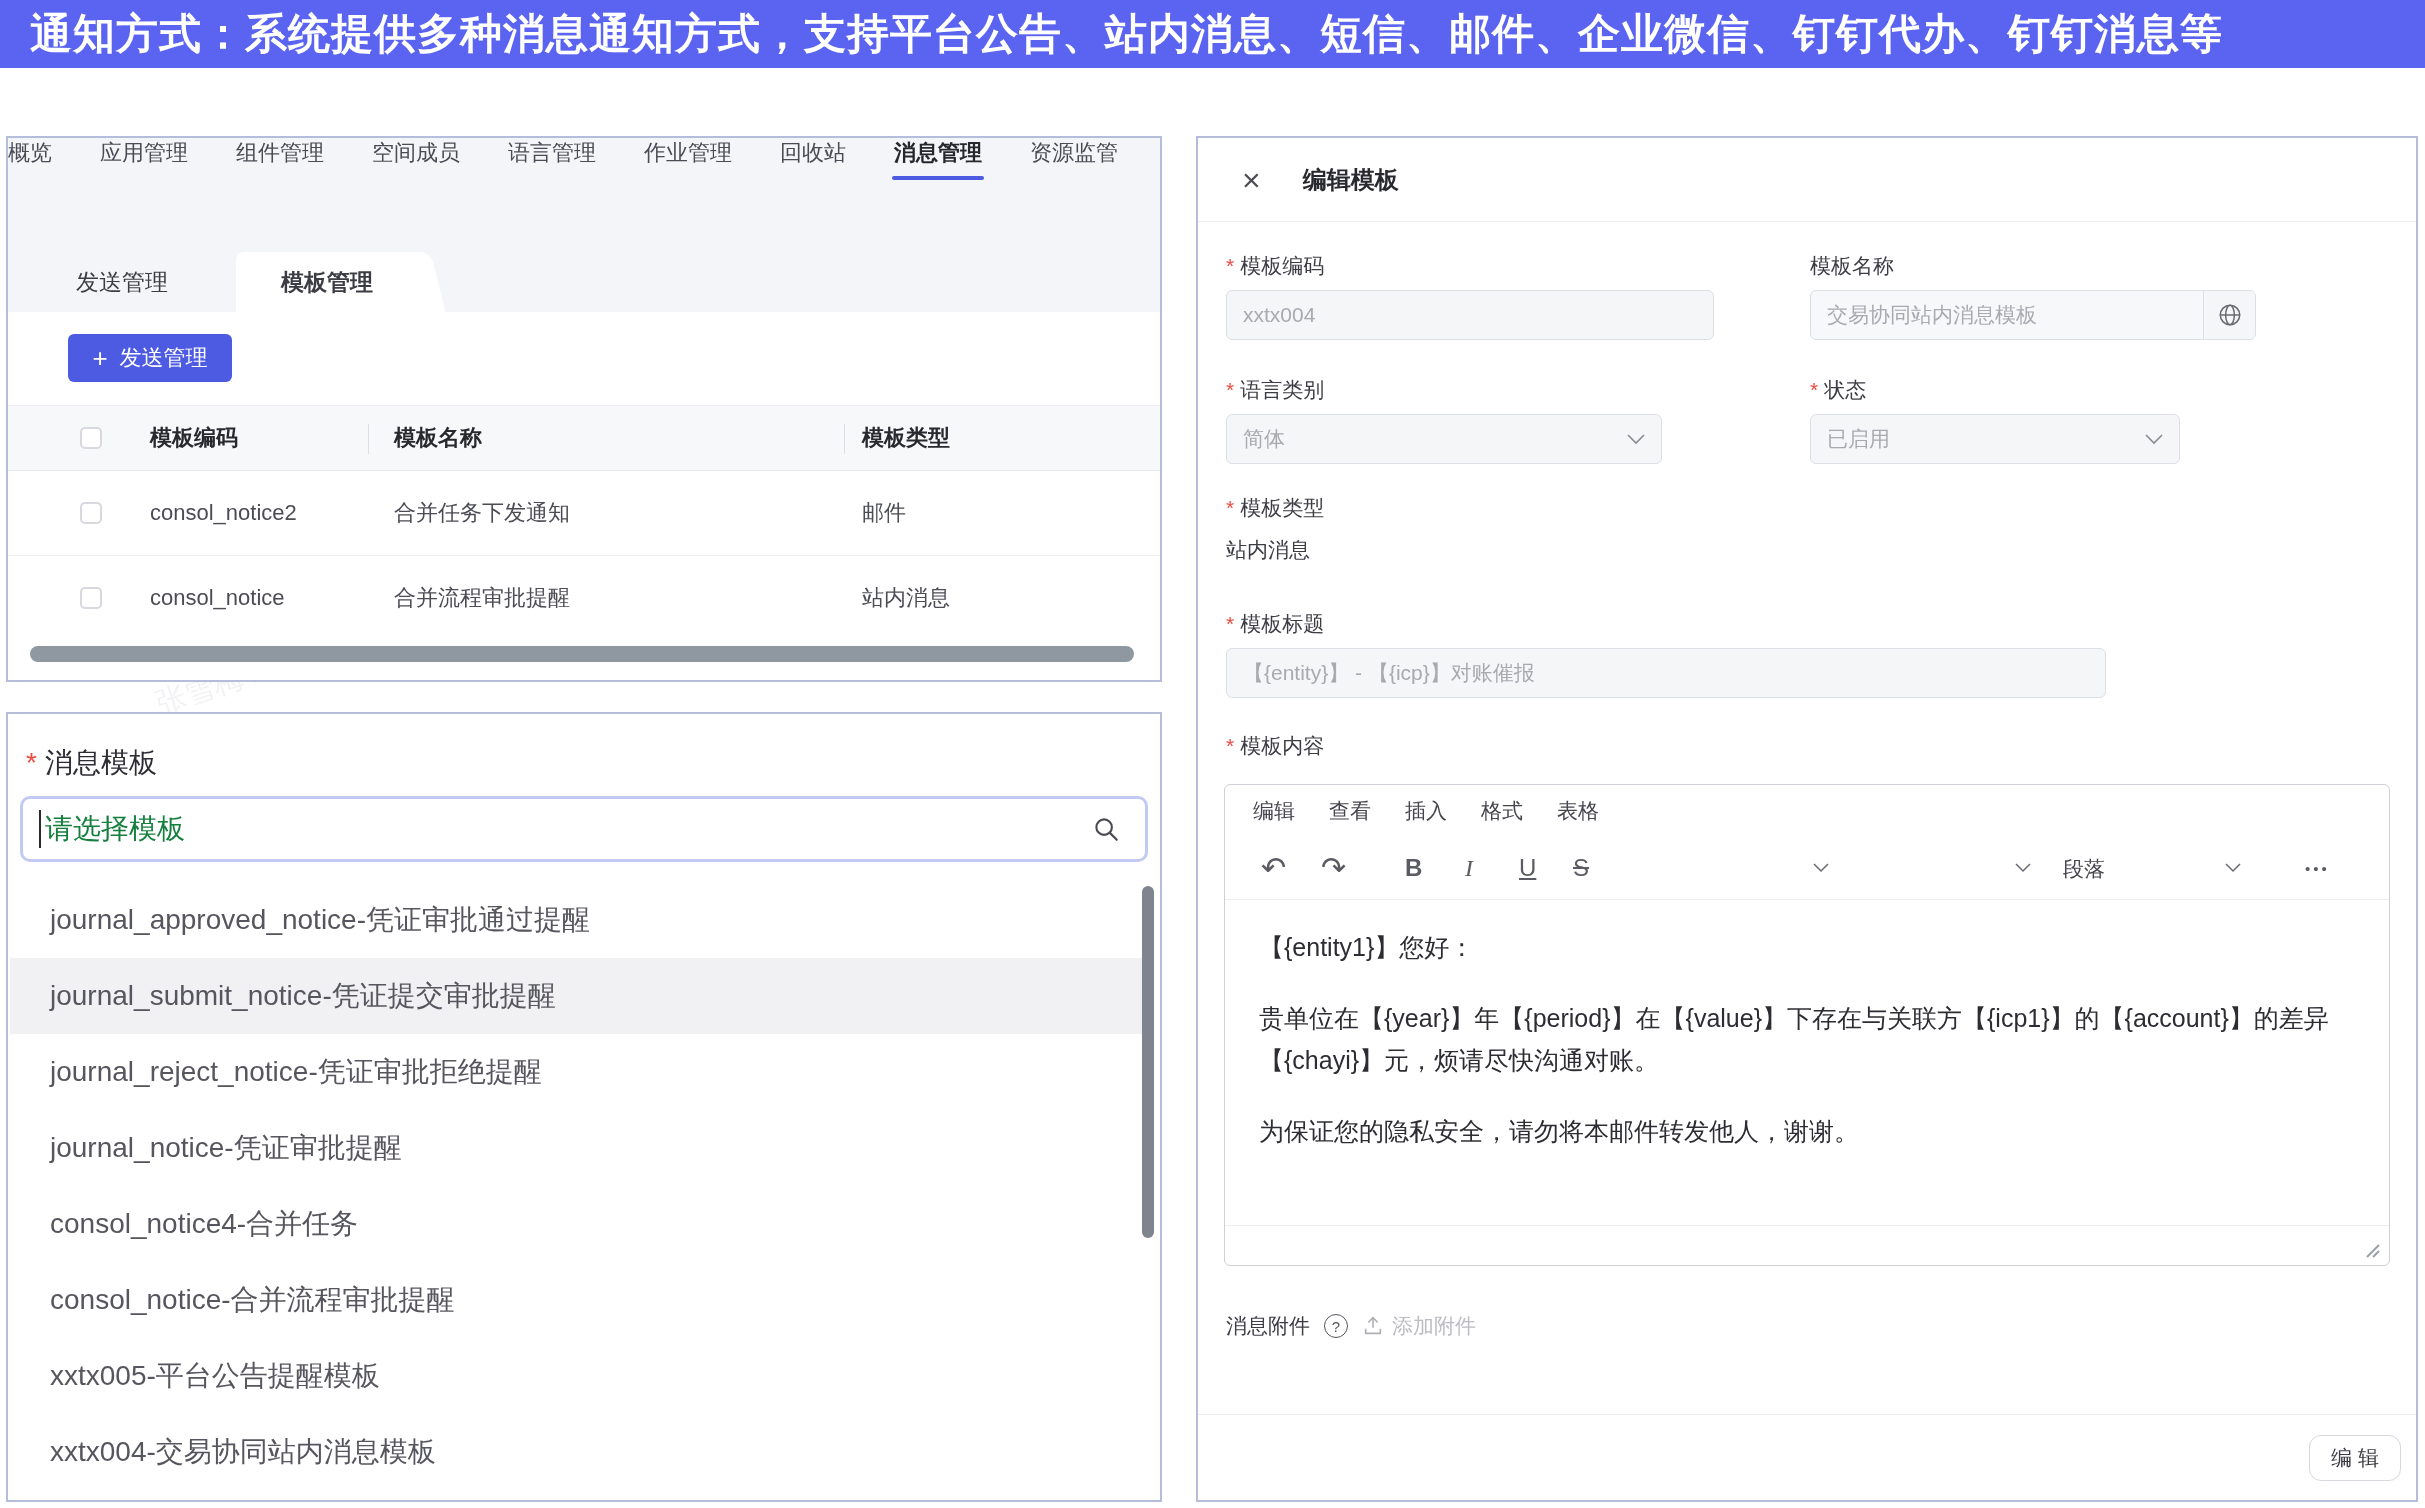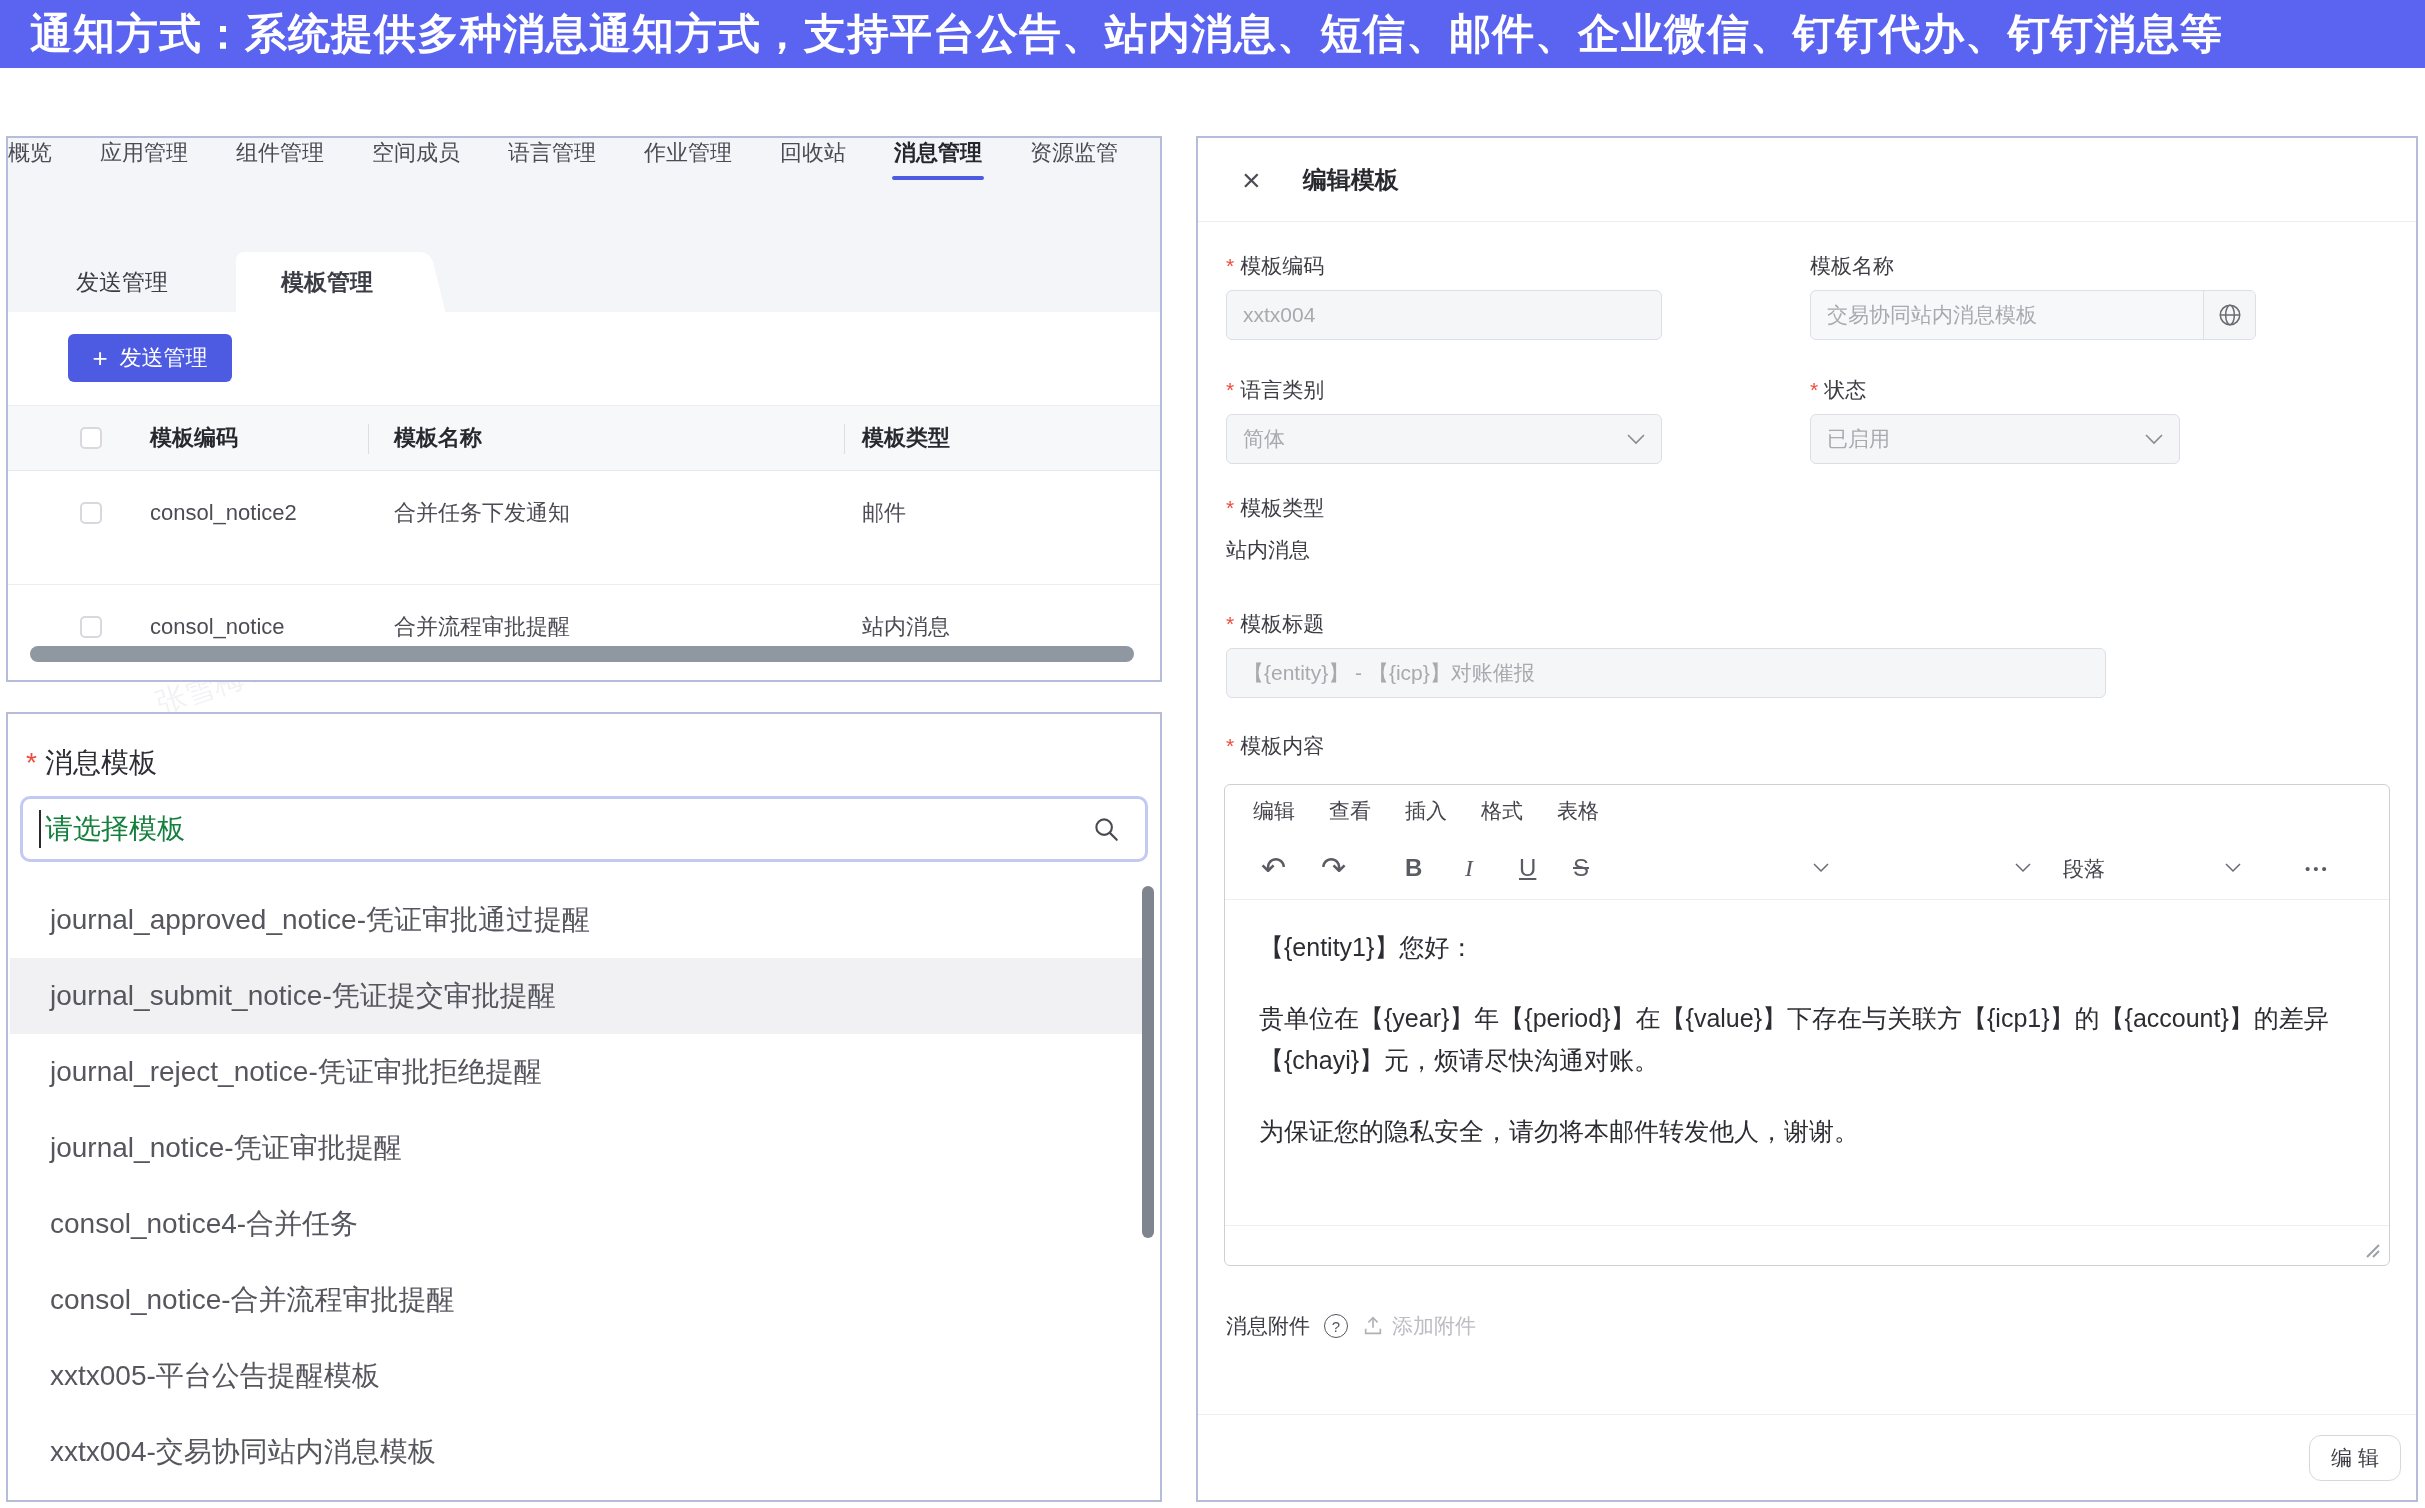--- a/index.html
+++ b/index.html
@@ -44,21 +44,21 @@
   .add-btn .plus { font-size: 26px; line-height: 1; }
   .tbl-header { position: absolute; left: 0; right: 0; top: 93px; height: 66px; background: #f7f8fa;
     border-top: 1px solid #ececf0; border-bottom: 1px solid #e6e8ec; }
   .th, .td { position: absolute; top: 0; height: 100%; display: flex; align-items: center; font-size: 22px; }
   .th { font-weight: bold; color: #28282f; }
   .td { color: #4c4c55; }
   .col-check { left: 72px; } .col-code { left: 142px; } .col-name { left: 386px; } .col-type { left: 854px; }
   .vsep { position: absolute; top: 18px; width: 1px; height: 30px; background: #dcdee4; }
   #vsep1 { left: 360px; } #vsep2 { left: 836px; }
   .tbl-row1 { position: absolute; left: 0; right: 0; top: 159px; height: 84px; }
-  .tbl-row2 { position: absolute; left: 0; right: 0; top: 243px; height: 120px; border-top: 1px solid #eceef2; margin-top: 29px; }
+  .tbl-row2 { position: absolute; left: 0; right: 0; top: 243px; height: 120px; border-top: 1px solid #eceef2; }
   .cb { width: 22px; height: 22px; border: 2px solid #d8d8de; border-radius: 5px; background: #fff; cursor: pointer; }
   .hscroll { position: absolute; left: 22px; bottom: 18px; width: 1104px; height: 16px;
     background: #8f97a0; border-radius: 8px; cursor: pointer; }
   
   .picker-label-row { position: absolute; left: 18px; top: 30px; display: flex; align-items: center;
     gap: 8px; font-size: 28px; color: #2d2d35; }
   .req { color: #ef4b3f; }
   .search-box { position: absolute; left: 12px; top: 82px; width: 1128px; height: 66px;
     border: 3px solid #c2caf2; border-radius: 10px; background: #fff;
     display: flex; align-items: center; padding: 0 24px 0 16px; cursor: text; }
@@ -79,21 +79,21 @@
   .fbox { position: absolute; height: 50px; border: 1px solid #dcdfe6; border-radius: 6px;
     background: #f5f6f8; display: flex; align-items: center; padding: 0 16px;
     font-size: 21px; color: #a9a9b0; }
   .fbox .chev { margin-left: auto; }
   .namewrap { padding: 0; overflow: hidden; background: #f7f8fa; }
   .namewrap .nameval { flex: 1; padding: 0 16px; }
   .globe-seg { width: 52px; height: 100%; border-left: 1px solid #dcdfe6;
     display: flex; align-items: center; justify-content: center; background: #f5f6f8; cursor: pointer; }
   #lbl-code    { left: 28px;  top: 114px; }
   #lbl-name    { left: 612px; top: 114px; }
-  #input-code  { left: 28px;  top: 152px; width: 436px; }
+  #input-code  { left: 28px;  top: 152px; width: 488px; }
   #input-name  { left: 612px; top: 152px; width: 446px; }
   #lbl-lang    { left: 28px;  top: 238px; }
   #lbl-status  { left: 612px; top: 238px; }
   #sel-lang    { left: 28px;  top: 276px; width: 436px; }
   #sel-status  { left: 612px; top: 276px; width: 370px; }
   #lbl-type    { left: 28px;  top: 356px; }
   #type-value  { position: absolute; left: 28px; top: 398px; font-size: 21px; color: #3c3c44; }
   #lbl-subject { left: 28px;  top: 472px; }
   #input-subject { left: 28px; top: 510px; width: 880px; }
   #lbl-content { left: 28px;  top: 594px; }

